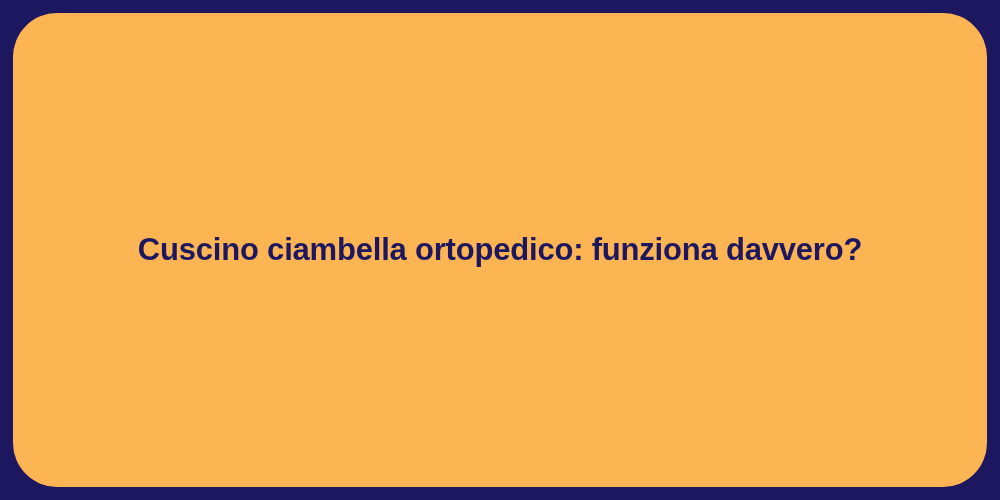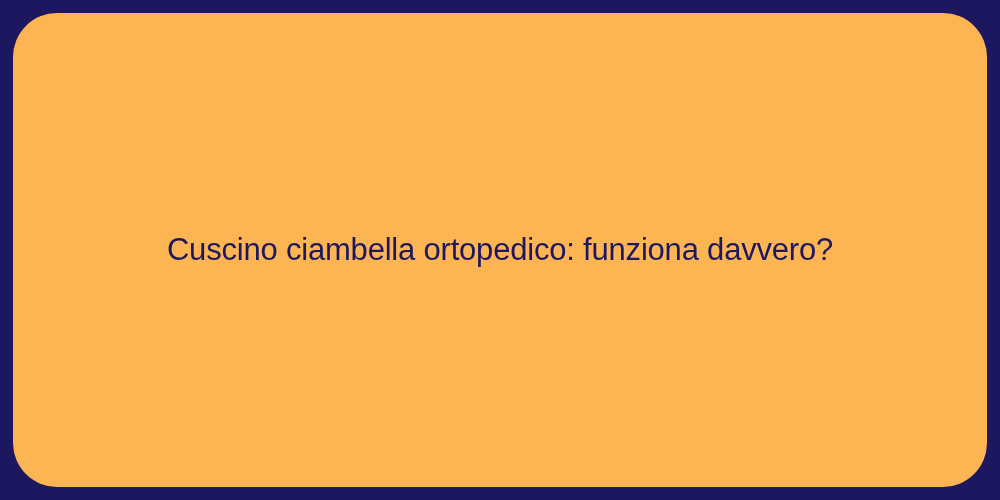--- a/index.html
+++ b/index.html
@@ -30,21 +30,21 @@
     display: flex;
     align-items: center;
     justify-content: center;
     overflow: hidden;
   }
   .card-title {
     margin: 0;
     padding: 0 40px;
     font-family: "Liberation Sans", sans-serif;
     font-size: 31px;
-    font-weight: normal;
+    font-weight: bold;
     letter-spacing: -0.2px;
     line-height: 1.25;
     color: #1d1760;
     text-align: center;
     white-space: nowrap;
   }
 </style>
 </head>
 <body>
 

